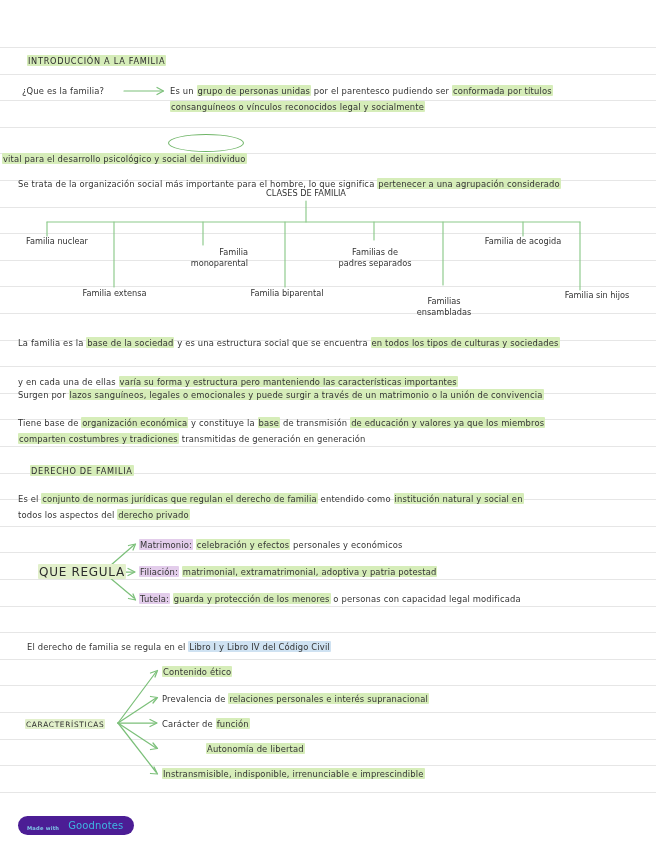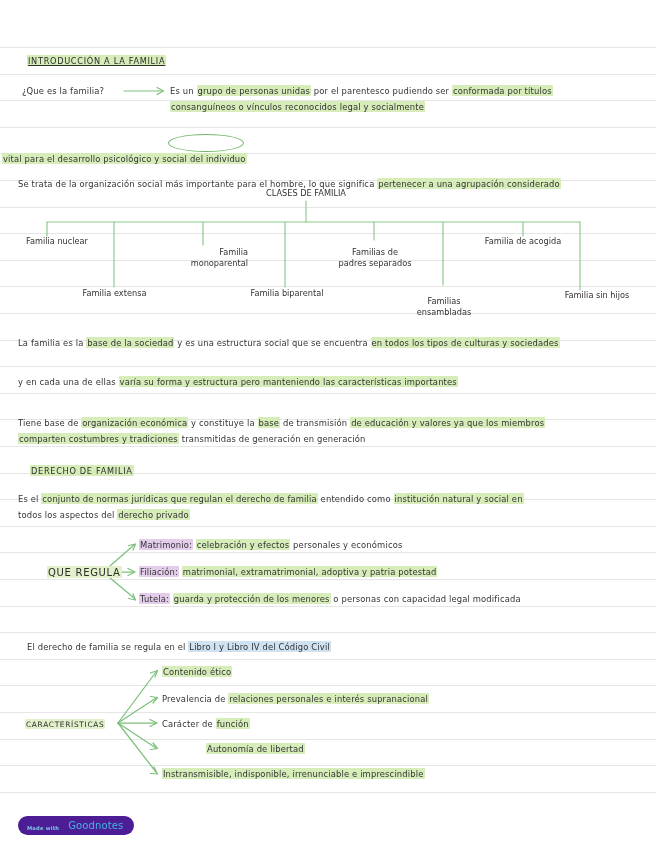--- a/index.html
+++ b/index.html
@@ -118,21 +118,21 @@
     <polyline points="150,719.5 157,723 150,726.5" stroke-linejoin="round"></polyline>
     <line x1="118" y1="723" x2="156" y2="748"></line>
     <polyline points="150.5,749.5 157.5,748.5 153,743" stroke-linejoin="round"></polyline>
     <line x1="118" y1="723" x2="156" y2="772"></line>
     <polyline points="150.5,773.5 157.5,774 154,767" stroke-linejoin="round"></polyline>
   </g>
 </svg>
 
 <div id="page">
 
-  <div class="tx hd" style="left:27px;top:56px;text-decoration:underline;">
+  <div class="tx hd" style="left:27px;top:56px;">
     <span class="hl">INTRODUCCIÓN A LA FAMILIA</span>
   </div>
 
   <div class="tx" style="left:22px;top:86px;">¿Que es la familia?</div>
 
   <div class="tx" style="left:170px;top:86px;">
     <span>Es un </span><span class="hl">grupo de personas unidas</span><span> por el parentesco pudiendo ser </span><span class="hl">conformada por títulos</span>
   </div>
   <div class="tx" style="left:170px;top:102px;">
     <span class="hl">consanguíneos o vínculos reconocidos legal y socialmente</span>
@@ -177,40 +177,43 @@
     <span>Familia sin hijos</span>
   </div>
 
   <div class="tx" style="left:18px;top:338px;">
     <span>La familia es la </span><span class="hl">base de la sociedad</span><span> y es una estructura social que se encuentra </span><span class="hl">en todos los tipos de culturas y sociedades</span>
   </div>
   <div class="tx" style="left:18px;top:354px;margin-top:23px;">
     <span>y en cada una de ellas </span><span class="hl">varía su forma y estructura pero manteniendo las características importantes</span>
   </div>
 
+  <div class="tx" style="left:18px;top:390px;">
+    <span>Surgen por </span><span class="hl">lazos sanguíneos, legales o emocionales y puede surgir a través de un matrimonio o la unión de convivencia</span>
+  </div>
 
   <div class="tx" style="left:18px;top:418px;">
     <span>Tiene base de </span><span class="hl">organización económica</span><span> y constituye la </span><span class="hl">base</span><span> de transmisión </span><span class="hl">de educación y valores ya que los miembros</span>
   </div>
   <div class="tx" style="left:18px;top:434px;">
     <span class="hl">comparten costumbres y tradiciones</span><span> transmitidas de generación en generación</span>
   </div>
 
   <div class="tx hd" style="left:30px;top:466px;">
     <span class="hl">DERECHO DE FAMILIA</span>
   </div>
 
   <div class="tx" style="left:18px;top:494px;">
     <span>Es el </span><span class="hl">conjunto de normas jurídicas que regulan el derecho de familia</span><span> entendido como </span><span class="hl">institución natural y social en</span>
   </div>
   <div class="tx" style="left:18px;top:510px;">
     <span>todos los aspectos del </span><span class="hl">derecho privado</span>
   </div>
 
-  <div class="tx hd" style="left:33px;top:567px;font-size:10px;padding-left:14px;">
+  <div class="tx hd" style="left:24px;top:567px;font-size:12px;padding-left:14px;">
     <span class="hl-soft">QUE REGULA</span>
   </div>
 
   <div class="tx" style="left:139px;top:540px;">
     <span class="hl-pur">Matrimonio:</span><span>&nbsp;</span><span class="hl">celebración y efectos</span><span> personales y económicos</span>
   </div>
   <div class="tx" style="left:139px;top:567px;">
     <span class="hl-pur">Filiación:</span><span>&nbsp;</span><span class="hl">matrimonial, extramatrimonial, adoptiva y patria potestad</span><span></span>
   </div>
   <div class="tx" style="left:139px;top:594px;">

